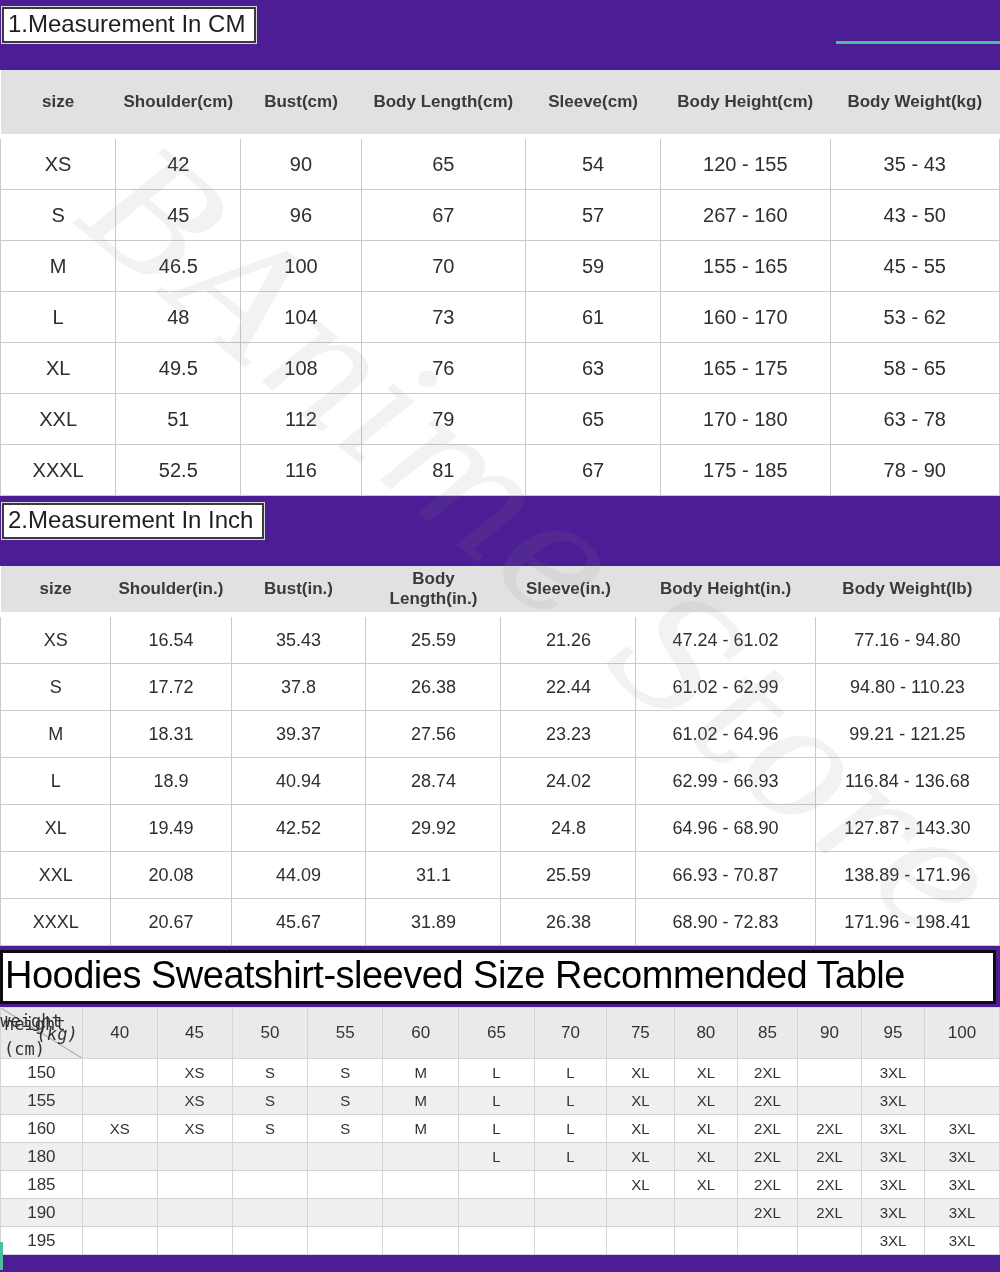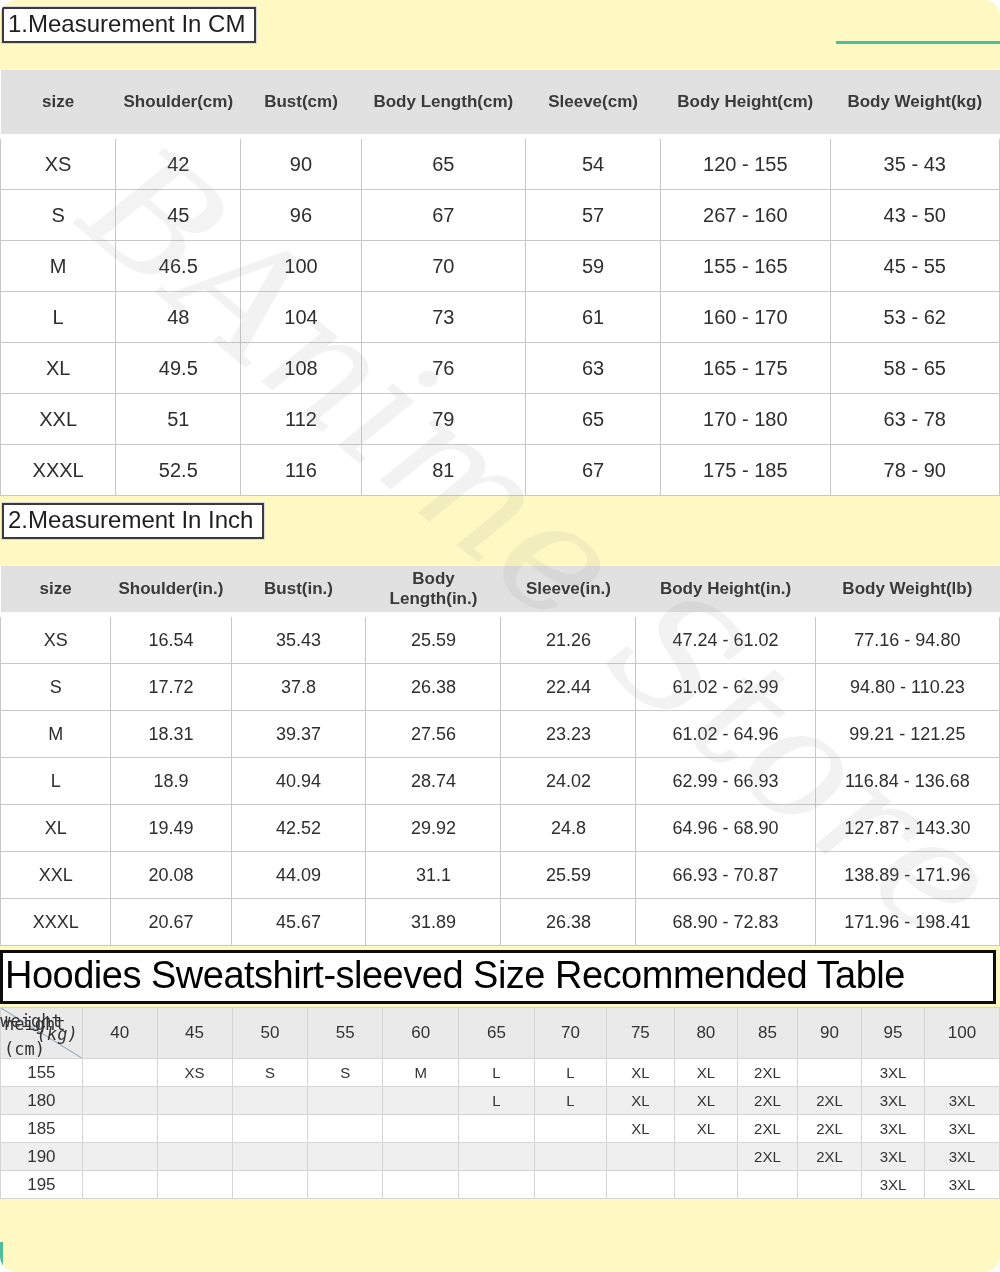--- a/index.html
+++ b/index.html
@@ -1,22 +1,21 @@
 <!DOCTYPE html>
 <html><head>
 <meta charset="utf-8">
 <style>
   html,body{margin:0;padding:0;}
   .page{
     position:relative;
     width:1000px;height:1272px;
-    background:#fef9c3;
+    background:#4c1d95;
     font-family:"Liberation Sans", sans-serif;
     overflow:hidden;
-    border-radius:16px;
   }
   
   .title-box{
     display:inline-block;
     border:2px solid #3a3a3a;
     box-shadow:0 0 0 1px #d9d9d9;
     margin:7px 0 5px 2px;
     padding:1px 9px 3px 4px;
     font-size:24px;
     color:#1e1e1e;
@@ -340,34 +339,66 @@
           <th>75</th>
           <th>80</th>
           <th>85</th>
           <th>90</th>
           <th>95</th>
           <th>100</th>
         </tr>
     </thead>
     <tbody>
         <tr>
+          <td class="rowhead">150</td>
+          <td></td>
+          <td>XS</td>
+          <td>S</td>
+          <td>S</td>
+          <td>M</td>
+          <td>L</td>
+          <td>L</td>
+          <td>XL</td>
+          <td>XL</td>
+          <td>2XL</td>
+          <td></td>
+          <td>3XL</td>
+          <td></td>
+        </tr>
+        <tr>
           <td class="rowhead">155</td>
           <td></td>
           <td>XS</td>
           <td>S</td>
           <td>S</td>
           <td>M</td>
           <td>L</td>
           <td>L</td>
           <td>XL</td>
           <td>XL</td>
           <td>2XL</td>
           <td></td>
           <td>3XL</td>
           <td></td>
+        </tr>
+        <tr>
+          <td class="rowhead">160</td>
+          <td>XS</td>
+          <td>XS</td>
+          <td>S</td>
+          <td>S</td>
+          <td>M</td>
+          <td>L</td>
+          <td>L</td>
+          <td>XL</td>
+          <td>XL</td>
+          <td>2XL</td>
+          <td>2XL</td>
+          <td>3XL</td>
+          <td>3XL</td>
         </tr>
         <tr>
           <td class="rowhead">180</td>
           <td></td>
           <td></td>
           <td></td>
           <td></td>
           <td></td>
           <td>L</td>
           <td>L</td>

